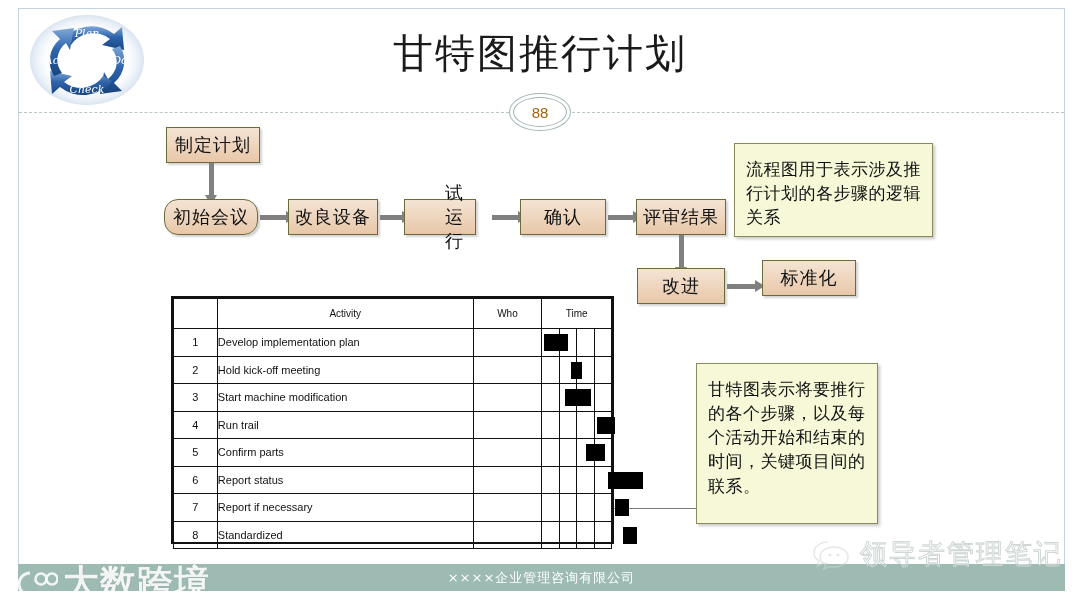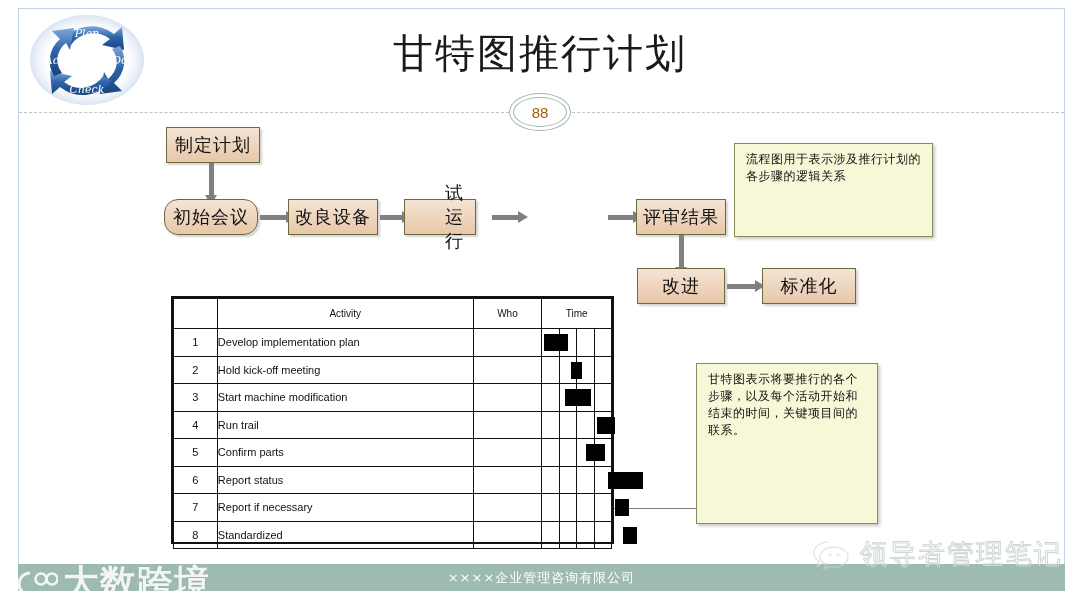--- a/index.html
+++ b/index.html
@@ -110,22 +110,22 @@
     border-left: 6px solid transparent;
     border-right: 6px solid transparent;
   }
 
   
   .callout {
     position: absolute;
     background: #f7f8d8;
     border: 1px solid #8a8a5c;
     box-shadow: 2px 2px 3px rgba(0,0,0,0.22);
-    padding: 7px 10px 8px 11px;
-    font-size: 12px;
+    padding: 13px 10px 8px 11px;
+    font-size: 17px;
     line-height: 1.42;
     color: #111;
     font-family: "DejaVu Sans", "Liberation Sans", sans-serif;
     letter-spacing: 0.5px;
   }
   .leader-line {
     position: absolute;
     height: 0;
     border-top: 1px solid #7c7c7c;
   }
@@ -273,36 +273,39 @@
   </div>
 
   <div class="arr-h" style="left:380px; top:215px; width:23px;"></div>
 
   <div class="fbox grad" style="left:404px; top:199px; width:72px; height:36px;padding-left:40px;">
     <span>试运行</span>
   </div>
 
   <div class="arr-h" style="left:492px; top:215px; width:27px;"></div>
 
+  <div class="fbox grad" style="left:520px; top:199px; width:86px; height:36px;">
+    <span>确认</span>
+  </div>
 
   <div class="arr-h" style="left:608px; top:215px; width:26px;"></div>
 
   <div class="fbox grad" style="left:636px; top:199px; width:90px; height:36px;">
     <span>评审结果</span>
   </div>
 
   <div class="arr-v" style="left:679px; top:235px; height:33px;"></div>
 
   <div class="fbox grad" style="left:637px; top:268px; width:88px; height:36px;">
     <span>改进</span>
   </div>
 
   <div class="arr-h" style="left:727px; top:284px; width:29px;"></div>
 
-  <div class="fbox grad" style="left:762px; top:268px; width:94px; height:36px;">
+  <div class="fbox grad" style="left:762px; top:260px; width:94px; height:36px;">
     <span>标准化</span>
   </div>
 
   <div class="callout" style="left:734px; top:143px; width:199px; height:94px;">
     <span>流程图用于表示涉及推行计划的各步骤的逻辑关系</span>
   </div>
 
   <div class="leader-line" style="left:614px; top:508px; width:84px;"></div>
 
   <div class="callout" style="left:696px; top:363px; width:182px; height:161px;">

